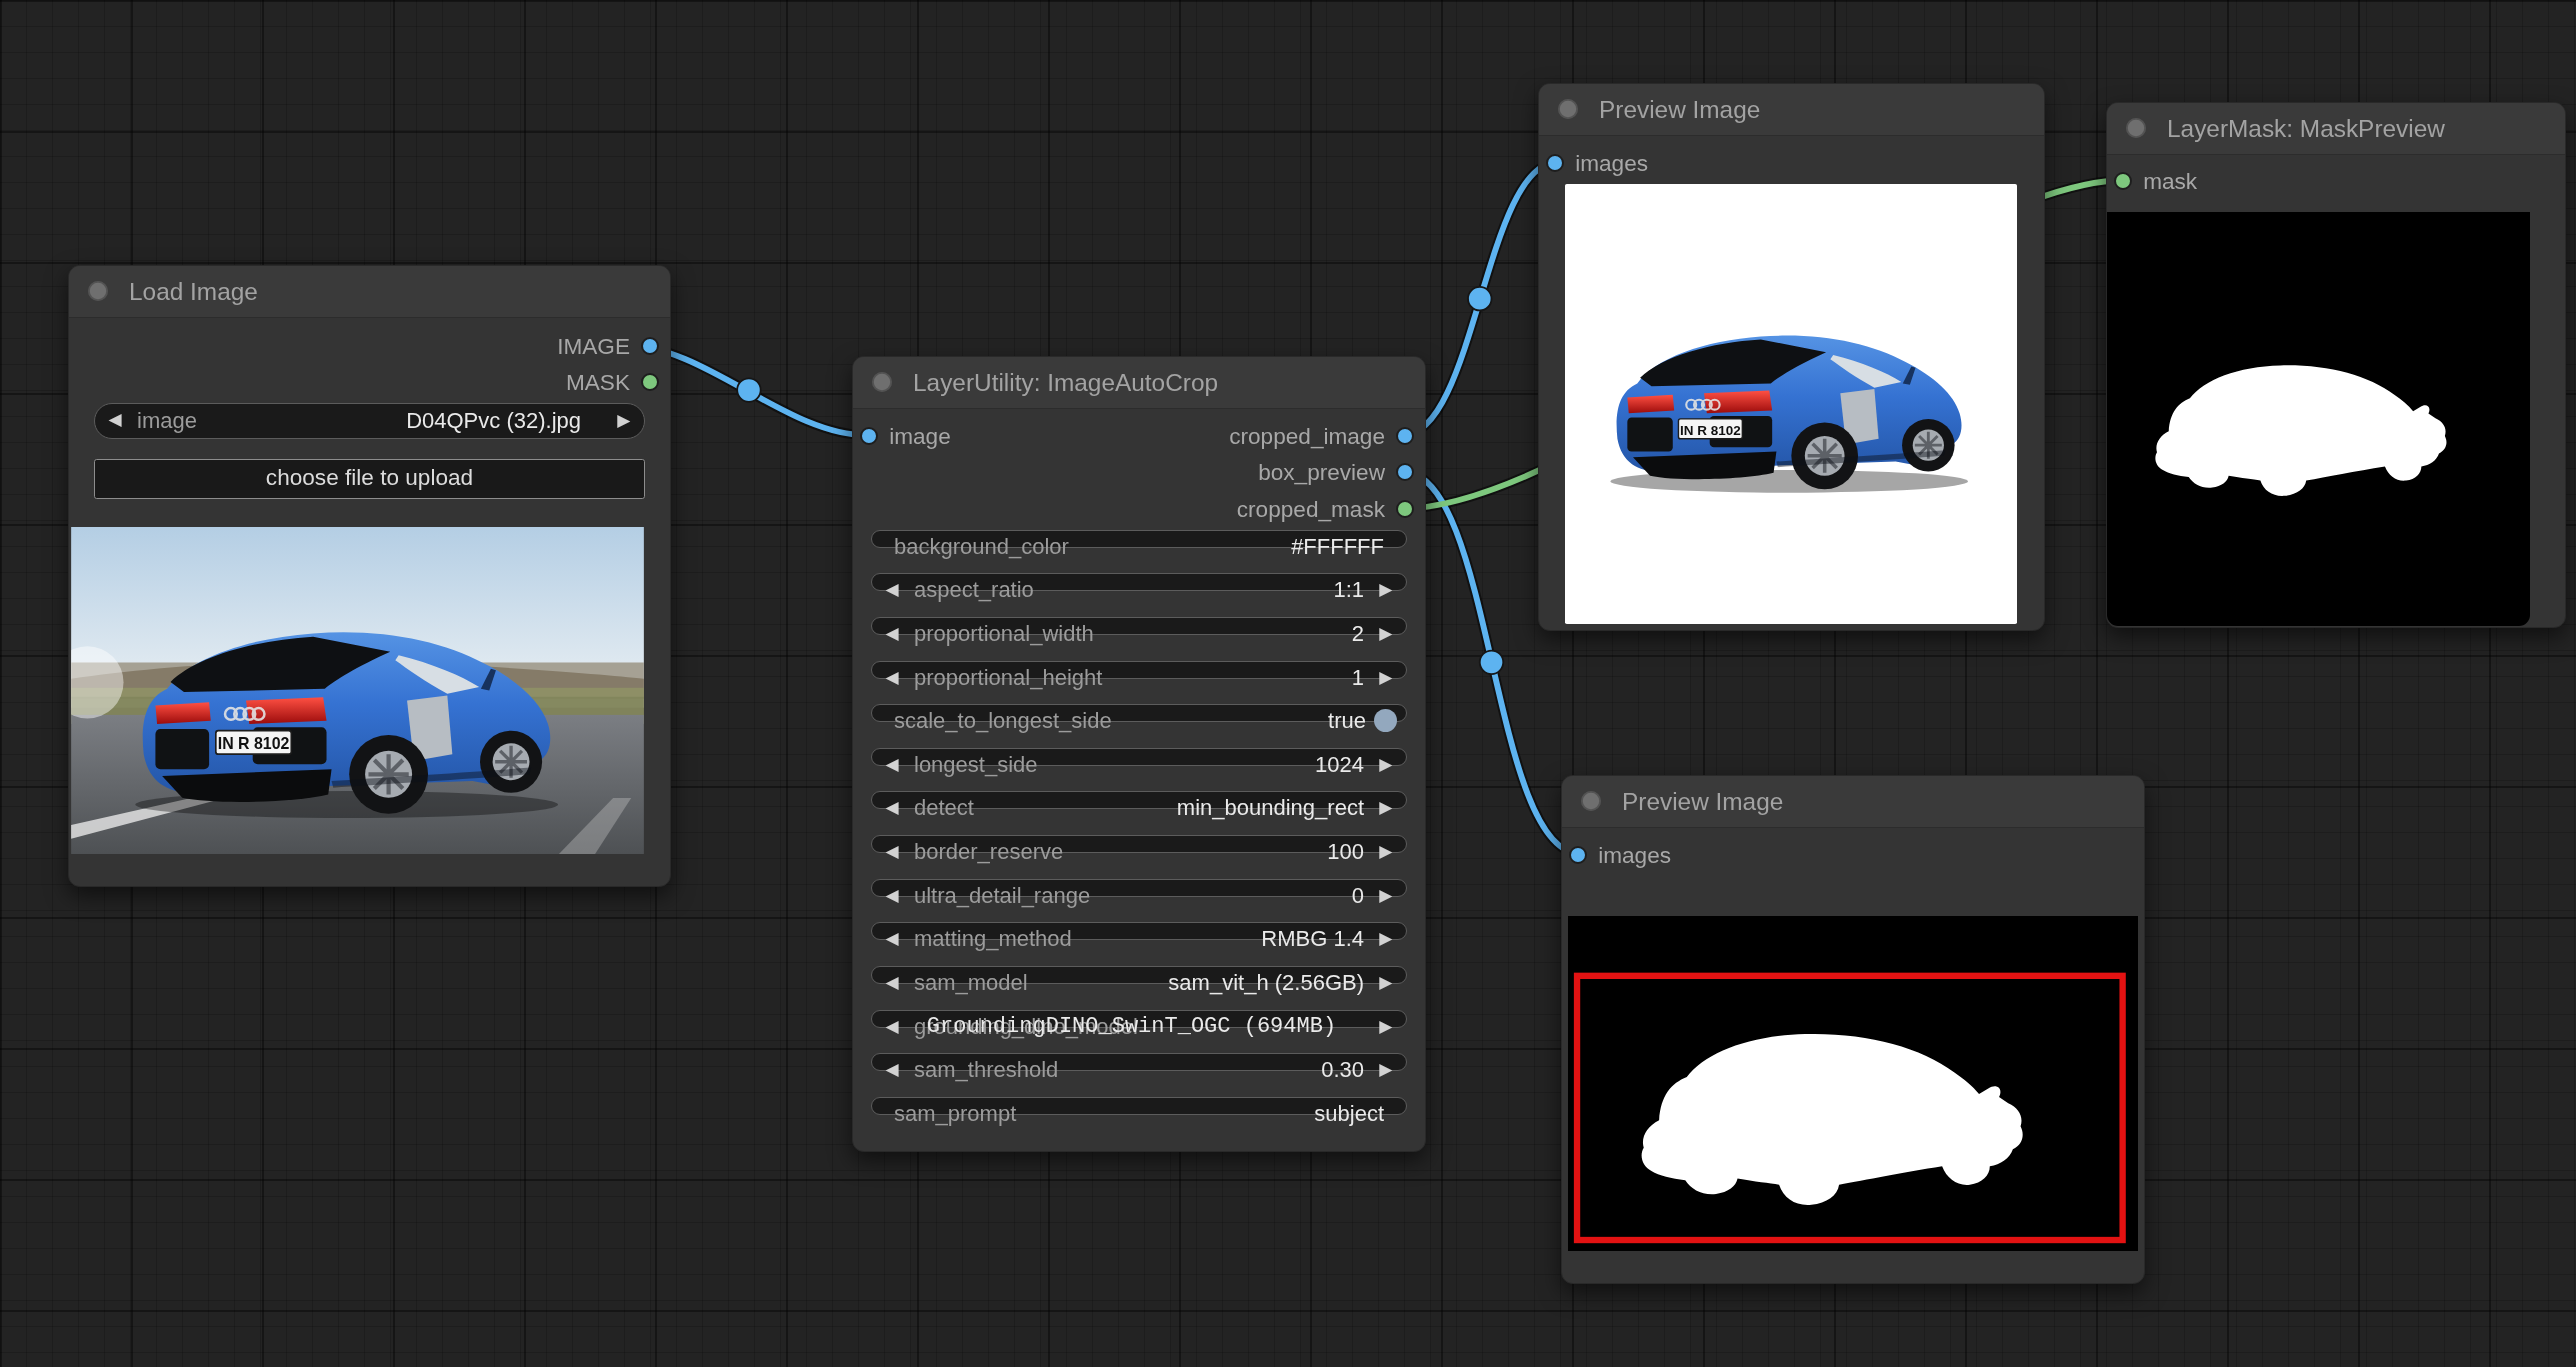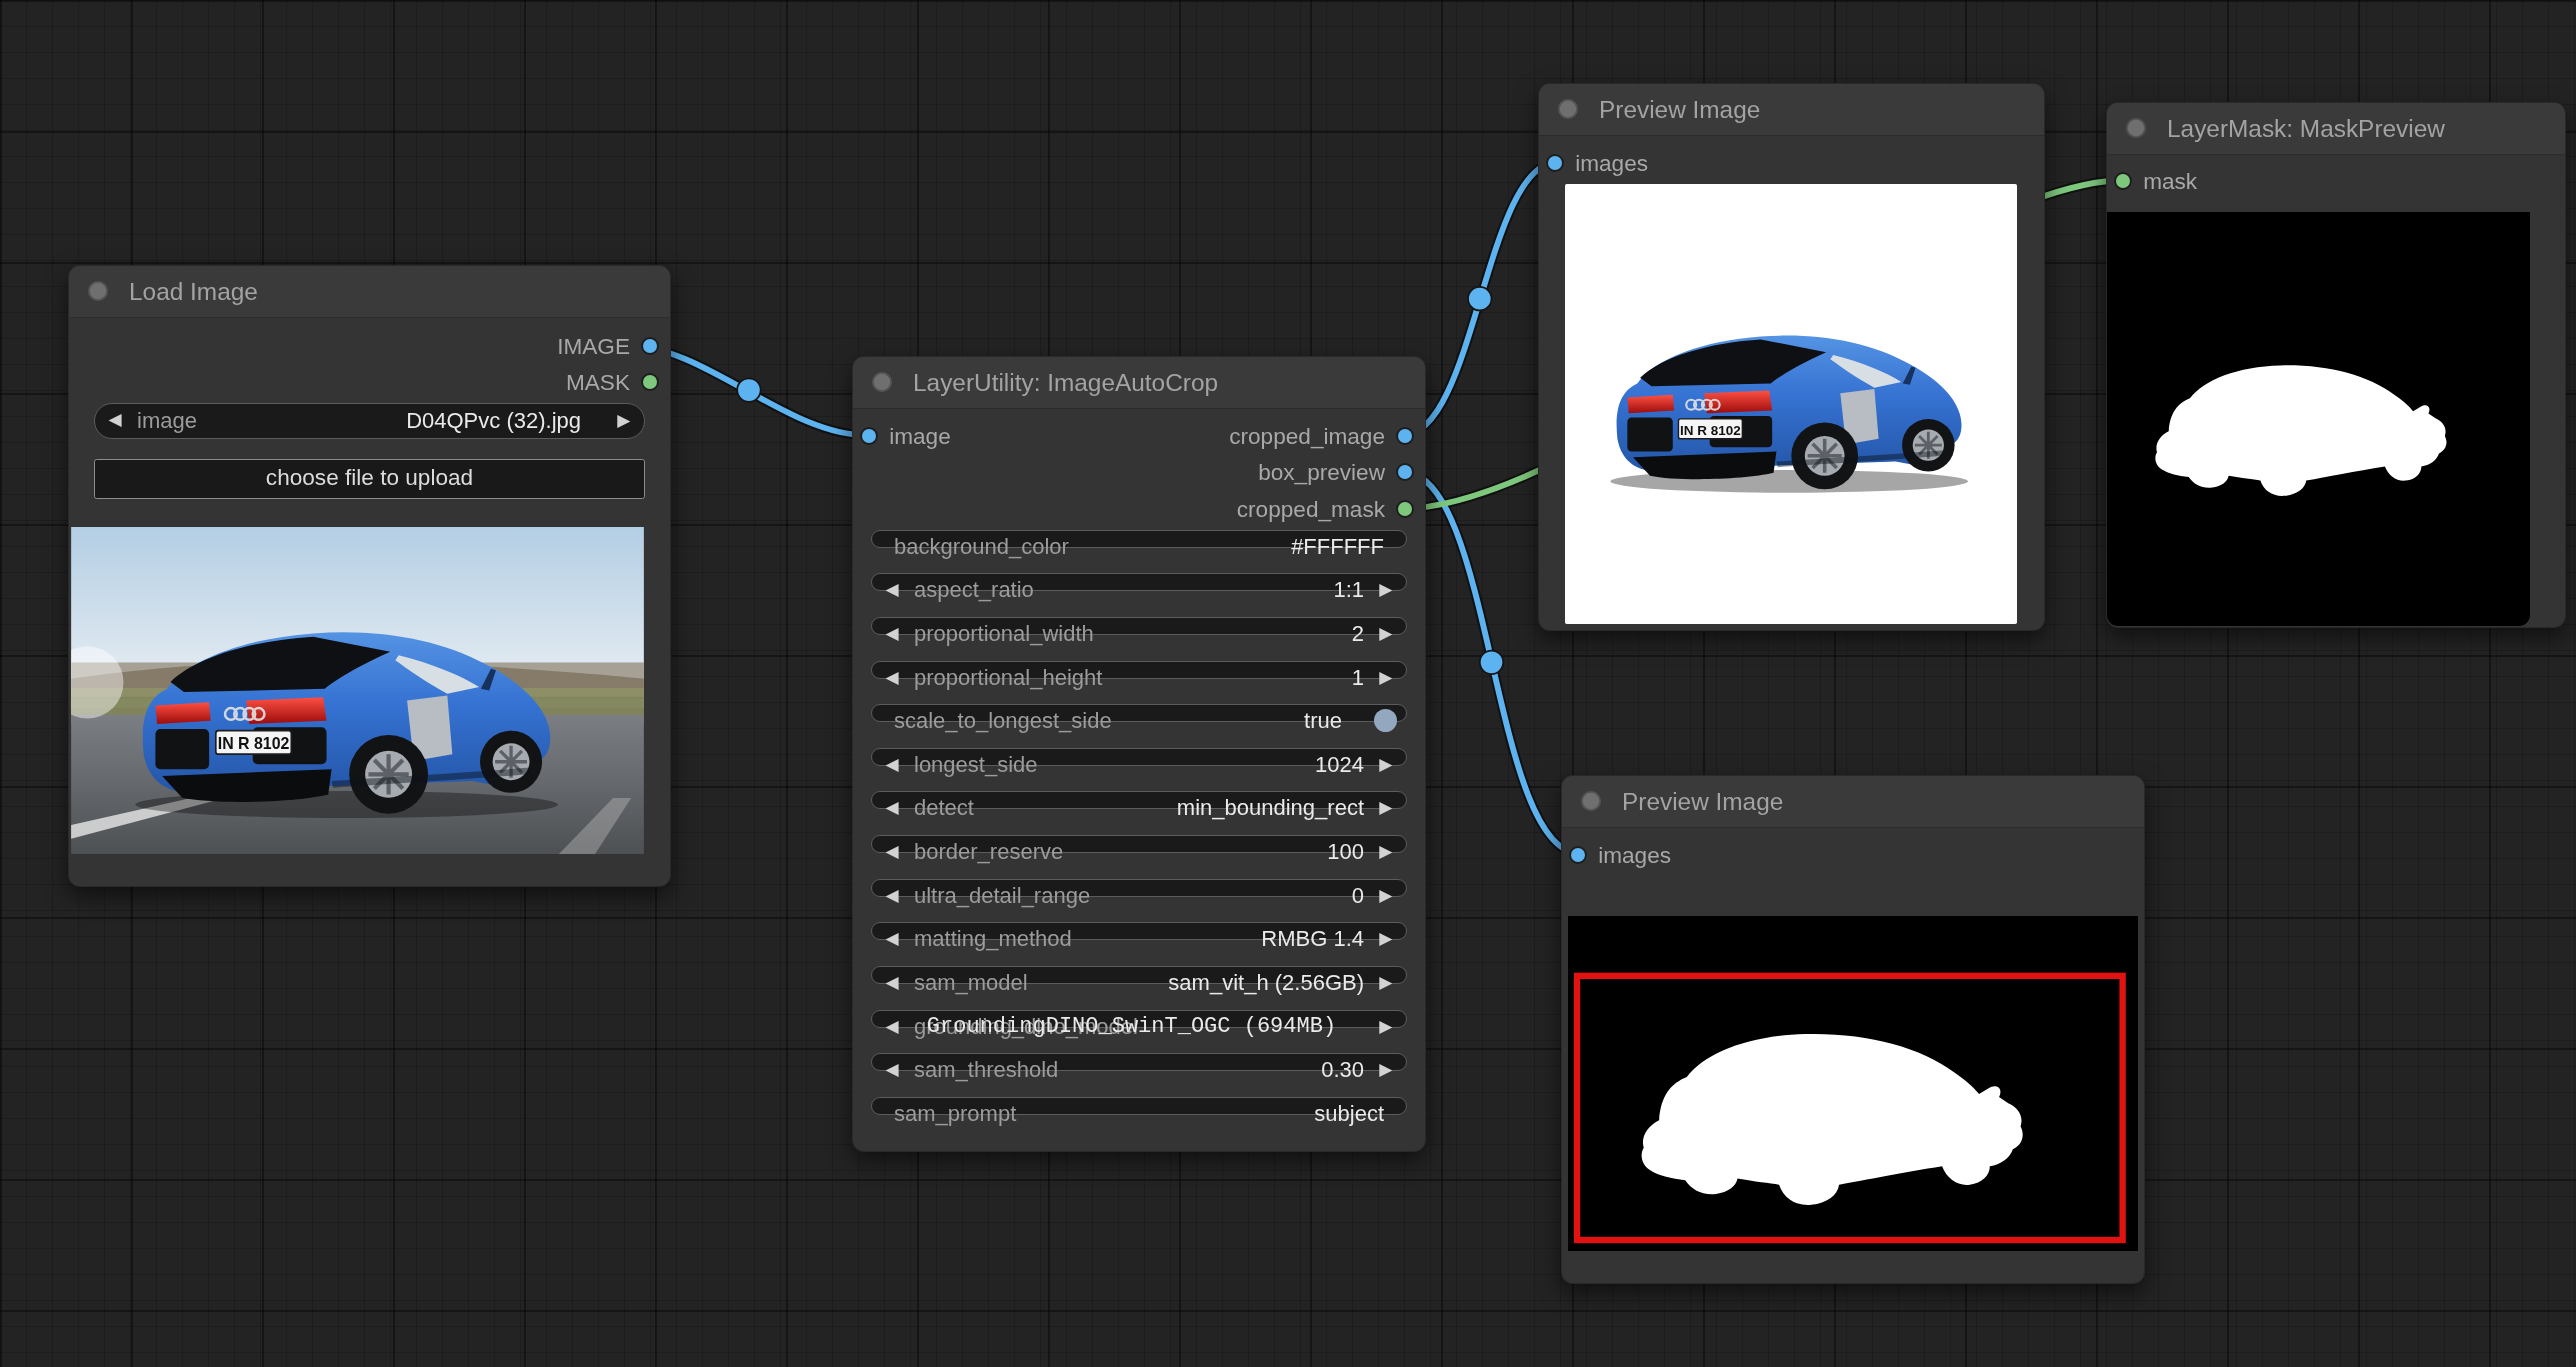--- a/index.html
+++ b/index.html
@@ -28,21 +28,21 @@
   .dot.blue{background:#5db3f0;}
   .dot.green{background:#7ec87e;}
   .widget{position:absolute;left:18px;right:18px;height:18px;background:#1a1a1a;
     border:1.8px solid #5c5c5c;border-radius:19px;box-sizing:border-box;font-size:22px;}
   .widget .arr{position:absolute;top:0;line-height:31px;color:#d2d2d2;font-size:17px;}
   .arr.l{left:13.6px;} .arr.r{right:13.6px;}
   .widget .wl{position:absolute;left:42px;line-height:31px;color:#9c9c9c;white-space:nowrap;}
   .widget .wv{position:absolute;right:42px;line-height:31px;color:#eaeaea;white-space:nowrap;}
   .widget.noarrow .wl{left:22px;}
   .widget.noarrow .wv{right:22px;}
-  .widget.toggle .wv{right:64px;}
+  .widget.toggle .wv{right:40px;}
   .toggle-dot{position:absolute;right:9px;top:3.6px;width:23.5px;height:23.5px;border-radius:50%;background:#93a8be;}
   .widget.overlapped .wl{left:42px;}
   .widget.overlapped .wv{left:27px;right:42px;text-align:center;font-family:Liberation Mono, monospace;}
   .upload-btn{position:absolute;left:25px;right:25px;height:40px;background:#191919;
     border:1.8px solid #8d8d8d;border-radius:2.7px;box-sizing:border-box;color:#dcdcdc;
     font-size:22.6px;text-align:center;line-height:36px;}
   .img-frame{position:absolute;overflow:hidden;}
   .img-frame svg{display:block;}
 </style>
 </head>

